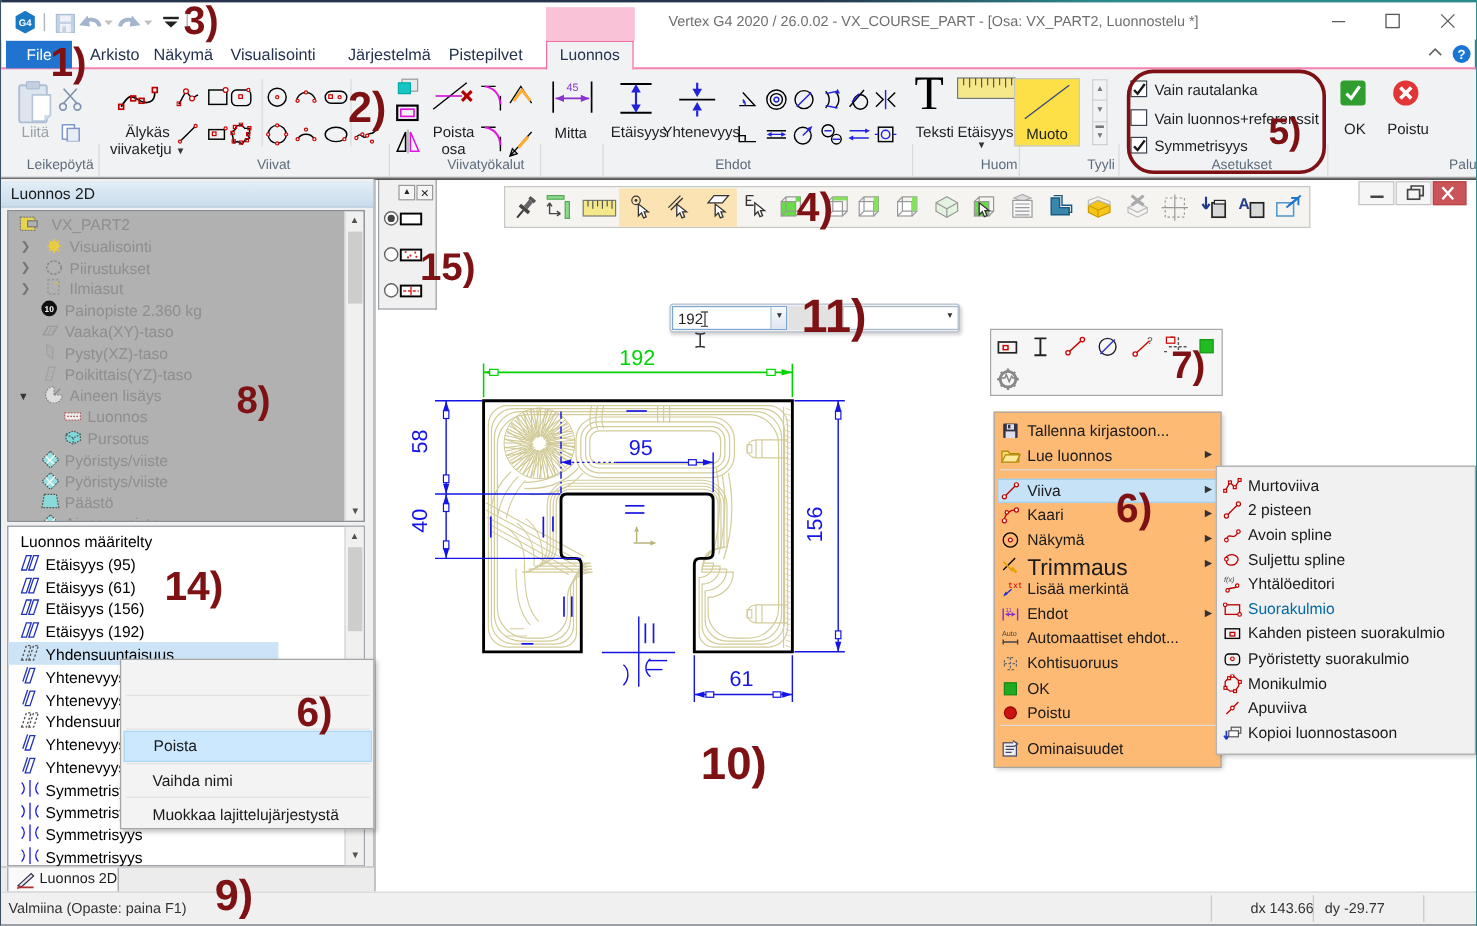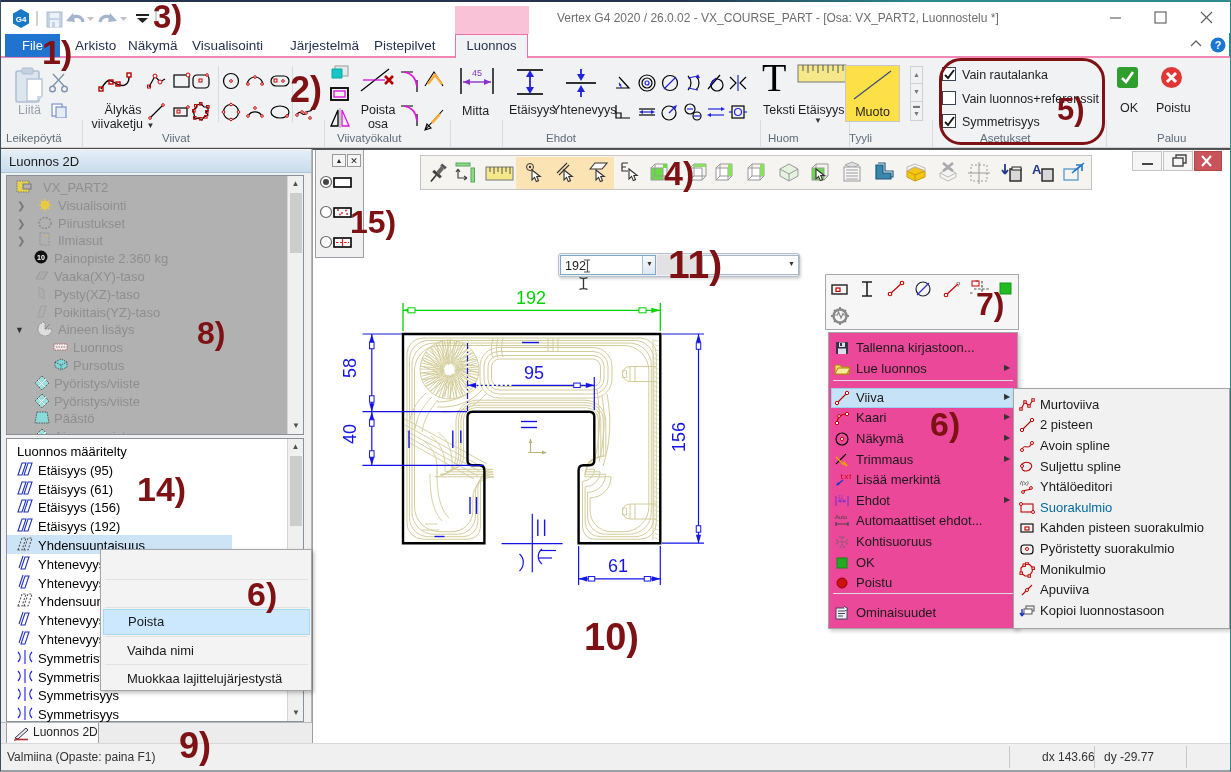--- a/index.html
+++ b/index.html
@@ -1,19 +1,19 @@
 <!DOCTYPE html>
 <html><head><meta charset="utf-8"><style>
 *{margin:0;padding:0;box-sizing:border-box}
 body{font-family:"Liberation Sans",sans-serif;width:1231px;height:772px;overflow:hidden;background:#fff}
 #win{position:relative;width:1231px;height:772px;background:#fff;border-right:2px solid #2c8a8d;border-left:1px solid #395063;border-bottom:2px solid #9aa0a6}
 .abs{position:absolute}
 .ann{position:absolute;color:#7e1114;font-weight:bold;font-family:"Liberation Sans",sans-serif;z-index:90;line-height:1}
 svg{display:block}
-.grplabel{position:absolute;font-size:11.5px;color:#5d6b7a;bottom:3px;text-align:left;white-space:nowrap}
+.grplabel{position:absolute;font-size:11.5px;color:#5d6b7a;bottom:3px;text-align:right;white-space:nowrap}
 .sep{position:absolute;width:1px;background:#d9dadd;top:62px;height:84px}
 </style></head><body>
 <div id="win">
 
 <div class="abs" style="left:0;top:0;width:1229px;height:33px;background:#fff"></div>
 <div class="abs" style="left:0;top:0;width:1229px;height:2px;background:linear-gradient(90deg,#24344e 55%,#2c8a8d 75%)"></div>
 <svg class="abs" style="left:9px;top:8px" width="150" height="22" viewBox="0 0 150 22">
   <polygon points="11,1 19,5.5 19,15.5 11,20 3,15.5 3,5.5" fill="#1a79c4"></polygon>
   <text x="11" y="14" font-size="8" font-weight="bold" fill="#fff" text-anchor="middle" font-family="Liberation Sans">G4</text>
   <line x1="27" y1="3" x2="27" y2="18" stroke="#b5b5b5" stroke-width="1.2"></line>
@@ -811,21 +811,21 @@
           <line x1="12" y1="43" x2="12" y2="46"></line>
           <line x1="3" y1="37" x2="6" y2="37"></line>
           <line x1="18" y1="37" x2="21" y2="37"></line>
           <line x1="6" y1="31" x2="8" y2="33"></line>
           <line x1="16" y1="41" x2="18" y2="43"></line>
           <line x1="6" y1="43" x2="8" y2="41"></line>
           <line x1="16" y1="33" x2="18" y2="31"></line>
         </g>
   </svg>
 </div>
-<div class="abs" style="left:827px;top:332px;width:190px;height:297px;background:#ec4899;border:1px solid #a5a5a5;box-shadow:2px 2px 4px rgba(0,0,0,.22);z-index:40">
+<div class="abs" style="left:827px;top:343px;width:190px;height:297px;background:#fdba74;border:1px solid #a5a5a5;box-shadow:2px 2px 4px rgba(0,0,0,.22);z-index:40">
       <div style="position:absolute;left:4px;top:46.5px;width:180px;border-top:1px solid #ddd"></div>
       <div style="position:absolute;left:4px;top:260px;width:180px;border-top:1px solid #ddd"></div>
       <div style="position:absolute;left:27px;top:7px;font-size:13px;color:#1a1a1a;white-space:nowrap">Tallenna kirjastoon...</div>
       <svg style="position:absolute;left:5px;top:7px" width="17" height="16" viewBox="0 0 17 16">
         <rect x="2" y="2" width="12" height="12" fill="#334" rx="1"></rect>
         <rect x="5" y="2.5" width="6" height="4.5" fill="#dde"></rect>
         <rect x="4" y="8.5" width="8" height="5.5" fill="#dde"></rect>
         <rect x="6" y="3" width="2" height="3" fill="#334"></rect>
       </svg>
       <div style="position:absolute;left:27px;top:27.600000000000023px;font-size:13px;color:#1a1a1a;white-space:nowrap">Lue luonnos</div>
@@ -849,21 +849,21 @@
         <circle cx="13" cy="4" r="1.7" fill="#fff" stroke="#c00000" stroke-width="1"></circle>
         <circle cx="5" cy="6" r="1.4" fill="#fff" stroke="#c00000" stroke-width="1"></circle>
       </svg>
       <div style="position:absolute;left:175px;top:79.39999999999998px;font-size:8px;color:#333">▶</div>
       <div style="position:absolute;left:27px;top:98px;font-size:13px;color:#1a1a1a;white-space:nowrap">Näkymä</div>
       <svg style="position:absolute;left:5px;top:98px" width="17" height="16" viewBox="0 0 17 16">
         <circle cx="8" cy="8" r="6" fill="none" stroke="#000" stroke-width="1.1"></circle>
         <circle cx="8" cy="8" r="1.6" fill="#fff" stroke="#c00000" stroke-width="1"></circle>
       </svg>
       <div style="position:absolute;left:175px;top:100px;font-size:8px;color:#333">▶</div>
-      <div style="position:absolute;left:27px;top:118.60000000000002px;font-size:13px;color:#1a1a1a;white-space:nowrap">Trimmaus</div>
+      <div style="position:absolute;left:27px;top:118.60000000000002px;font-size:19px;color:#1a1a1a;white-space:nowrap">Trimmaus</div>
       <svg style="position:absolute;left:5px;top:118.60000000000002px" width="17" height="16" viewBox="0 0 17 16">
         <line x1="2" y1="12" x2="12" y2="2" fill="none" stroke="#000" stroke-width="1.1"></line>
         <line x1="2" y1="5" x2="10" y2="13" stroke="#e8a000" stroke-width="1.4" fill="none"></line>
         <path d="M9,10 l4,4" stroke="#e8a000" stroke-width="2.2"></path>
       </svg>
       <div style="position:absolute;left:175px;top:120.60000000000002px;font-size:8px;color:#333">▶</div>
       <div style="position:absolute;left:27px;top:139.2px;font-size:13px;color:#1a1a1a;white-space:nowrap">Lisää merkintä</div>
       <svg style="position:absolute;left:5px;top:139.2px" width="17" height="16" viewBox="0 0 17 16">
         <text x="6" y="7" font-size="7" fill="#c00" font-family="Liberation Mono">txt</text>
         <path d="M3,13 l6,-5" stroke="#23c" stroke-width="1.2"></path>

